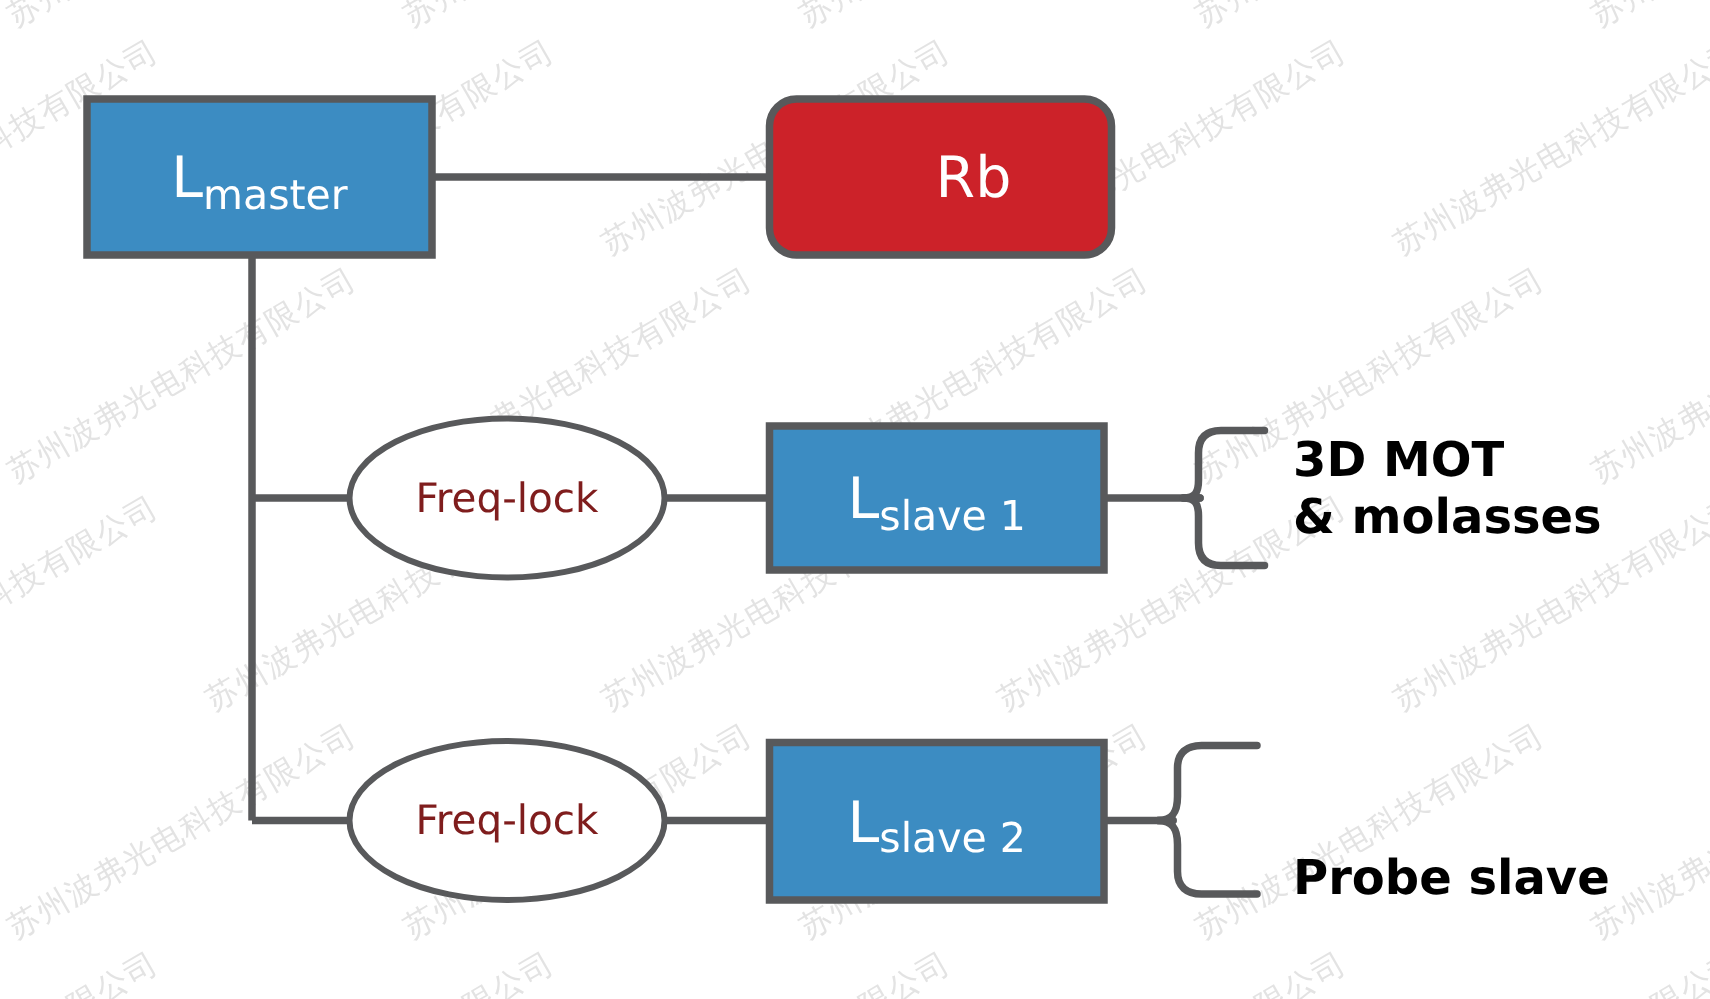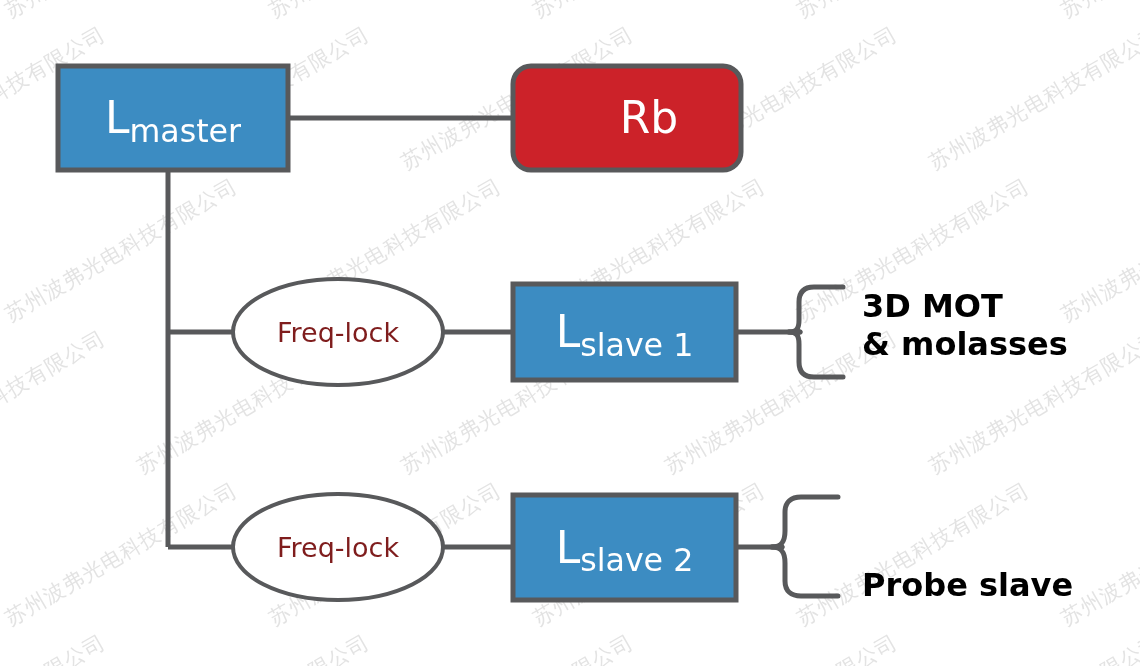--- a/index.html
+++ b/index.html
@@ -42,21 +42,21 @@
   .node-label {
     position: absolute;
     z-index: 3;
     display: flex;
     align-items: center;
     justify-content: center;
     pointer-events: none;
   }
   .box-text {
     color: #ffffff;
-    font-size: 44px;
+    font-size: 38px;
     font-weight: 400;
     line-height: 1;
     white-space: nowrap;
   }
   .box-text sub {
     font-size: 0.72em;
     vertical-align: baseline;
     position: relative;
     top: 0.28em;
   }

